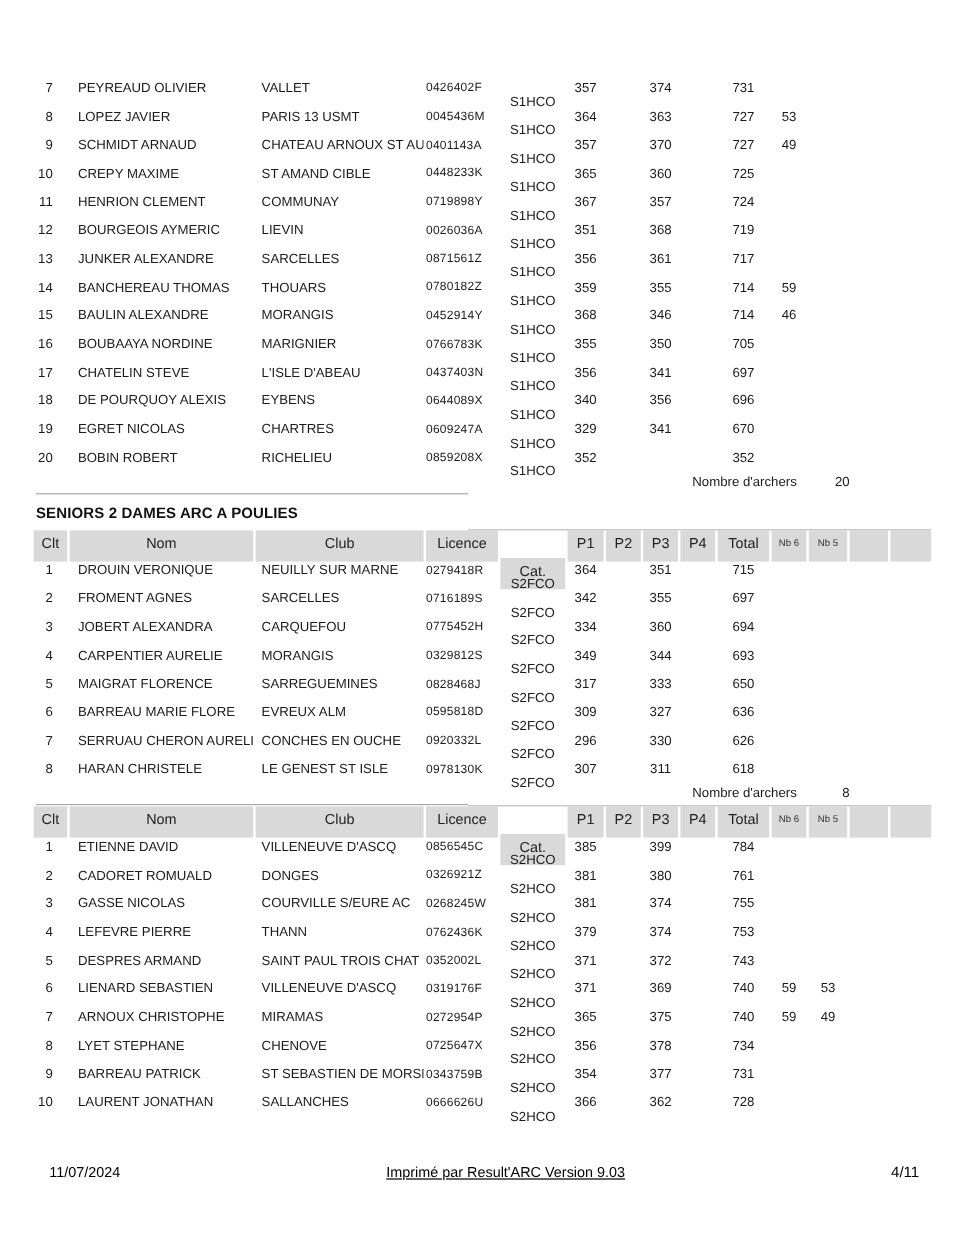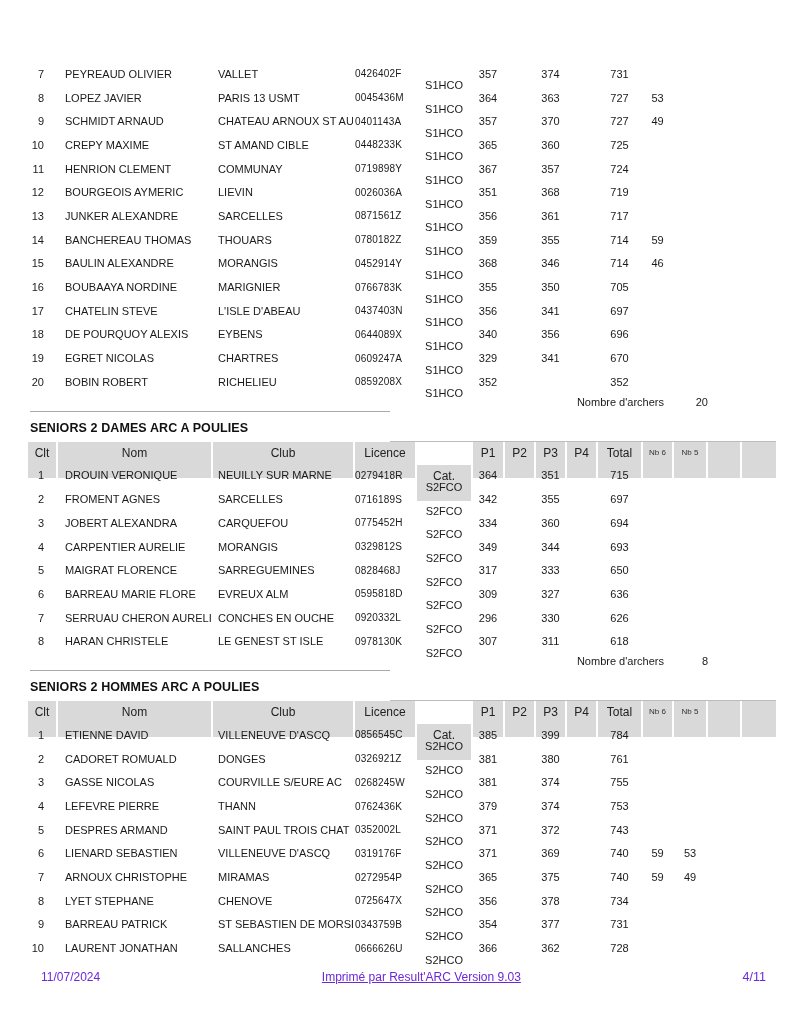--- a/index.html
+++ b/index.html
@@ -18,21 +18,21 @@
     font-size:12.5px;line-height:14px;
     font-weight:bold;color:#111;
     letter-spacing:0.1px;
   }
   
   .divider-left{margin-left:30px;width:360px;height:0;border-top:1px solid #a9a9a9;}
   .right-line{margin-left:390px;width:386px;height:0;border-top:1px solid #bcbcbc;}
   
   .thead{display:flex;height:22px;margin-left:28px;font-size:12px;color:#222;}
   .th{
-    background:#d9d9d9;height:36px;line-height:22px;
+    background:#d9d9d9;height:26px;line-height:22px;
     text-align:center;margin-right:2px;flex:none;
     white-space:nowrap;overflow:hidden;box-sizing:border-box;
   }
   .th.small{font-size:8px;color:#333;}
   .th:last-child{margin-right:0;}
   
   .trow{display:flex;height:23.7px;align-items:center;margin-left:28px;font-size:11px;}
   .c{flex:none;margin-right:2px;box-sizing:border-box;white-space:nowrap;overflow:hidden;}
   .w-clt{width:28px;}   .c.w-clt{text-align:right;padding-right:12px;}
   .w-nom{width:153px;}  .c.w-nom{padding-left:7px;}
@@ -47,21 +47,21 @@
   .w-e1{width:32px;}    .w-e2{width:34px;}
   
   .count-row{display:flex;height:17px;line-height:17px;font-size:11px;align-items:flex-start;}
   .count-row .flex1{flex:1;}
   .count-row .cnum{width:44px;text-align:right;flex:none;}
   .count-row .rpad{width:92px;flex:none;}
   
   .footer{
     position:absolute;left:0;top:970px;width:800px;
     display:flex;align-items:center;
-    font-size:12px;color:#6d28d9;
+    font-size:12px;color:#000000;
     padding:0;box-sizing:border-box;
   }
   .footer .f-date{margin-left:41px;}
   .footer .f-center{flex:1;text-align:center;text-decoration:underline;}
   .footer .f-page{margin-right:34px;font-size:12.5px;}
 </style>
 </head>
 <body>
 
 <div class="page">
@@ -405,21 +405,20 @@
         </div>
         <div class="count-row">
           <div class="flex1"></div>
           <div>Nombre d'archers</div>
           <div class="cnum">8</div>
           <div class="rpad"></div>
         </div>
         <div class="divider-left"></div>
       </div>
       <div class="section-block">
-        <div class="section-title">SENIORS 2 HOMMES ARC A POULIES</div>
         <div class="right-line"></div>
         <div class="thead">
           <div class="th w-clt">Clt</div>
           <div class="th w-nom">Nom</div>
           <div class="th w-club">Club</div>
           <div class="th w-lic">Licence</div>
           <div class="th w-cat">Cat.</div>
           <div class="th w-p1">P1</div>
           <div class="th w-p2">P2</div>
           <div class="th w-p3">P3</div>

